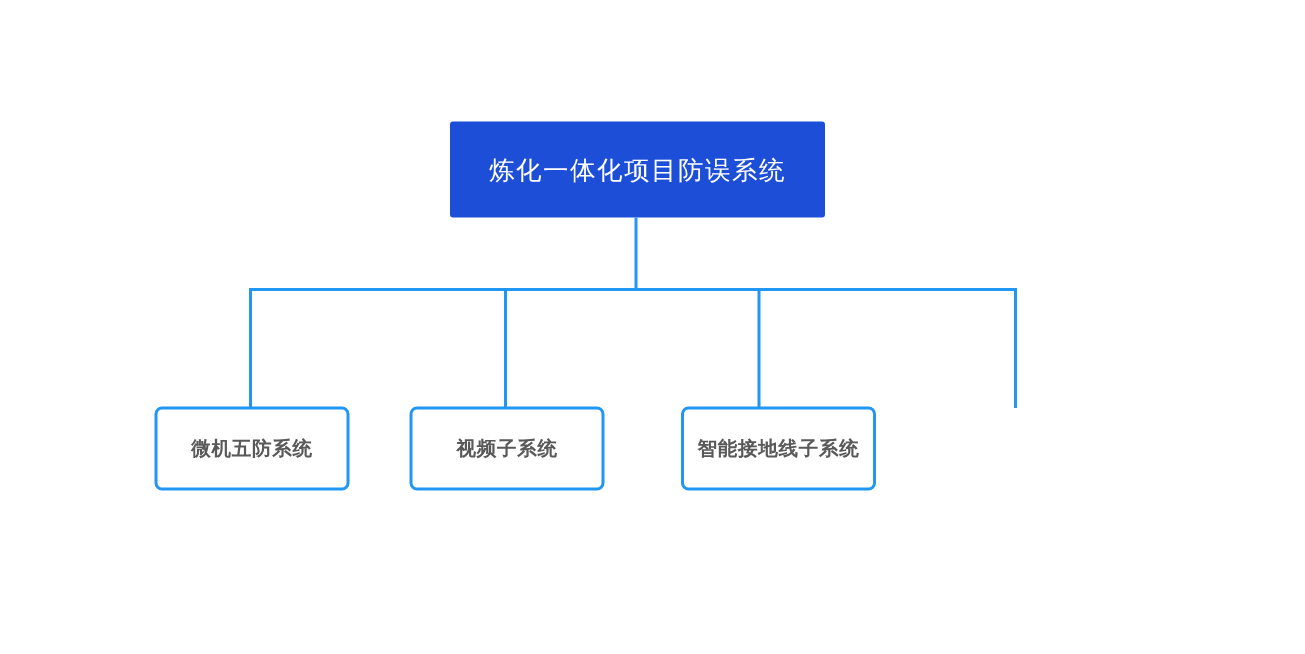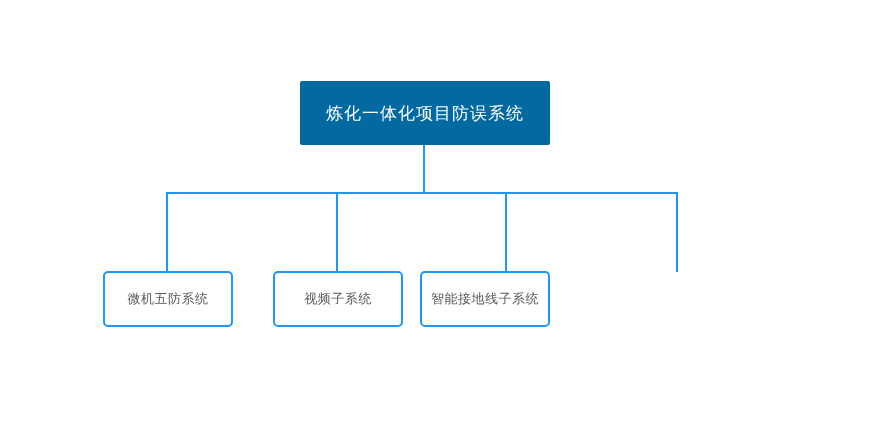--- a/index.html
+++ b/index.html
@@ -15,21 +15,21 @@
     background: #ffffff;
     overflow: hidden;
   }
   
   .root-node {
     position: absolute;
     left: 300px;
     top: 81px;
     width: 250px;
     height: 64px;
-    background: #0369a1;
+    background: #1d4ed8;
     border-radius: 2px;
     display: flex;
     align-items: center;
     justify-content: center;
     box-sizing: border-box;
   }
   .root-node .label {
     color: #ffffff;
     font-size: 17px;
     letter-spacing: 1px;
@@ -55,30 +55,31 @@
     top: 271px;
     width: 130px;
     height: 56px;
     background: #ffffff;
     border: 2px solid #2196f3;
     border-radius: 5px;
     box-sizing: border-box;
     display: flex;
     align-items: center;
     justify-content: center;
+    font-weight: bold;
   }
   .child-node .label {
     color: #595959;
     font-size: 13px;
     letter-spacing: 0.5px;
     white-space: nowrap;
   }
   #child-1 { left: 103px; }
   #child-2 { left: 273px; }
-  #child-3 { left: 420px; }
+  #child-3 { left: 454px; }
   #child-4 { left: 612px; }
 </style>
 </head>
 <body>
 
 <div class="canvas">
 
   <div class="root-node">
     <span class="label">炼化一体化项目防误系统</span>
   </div>

